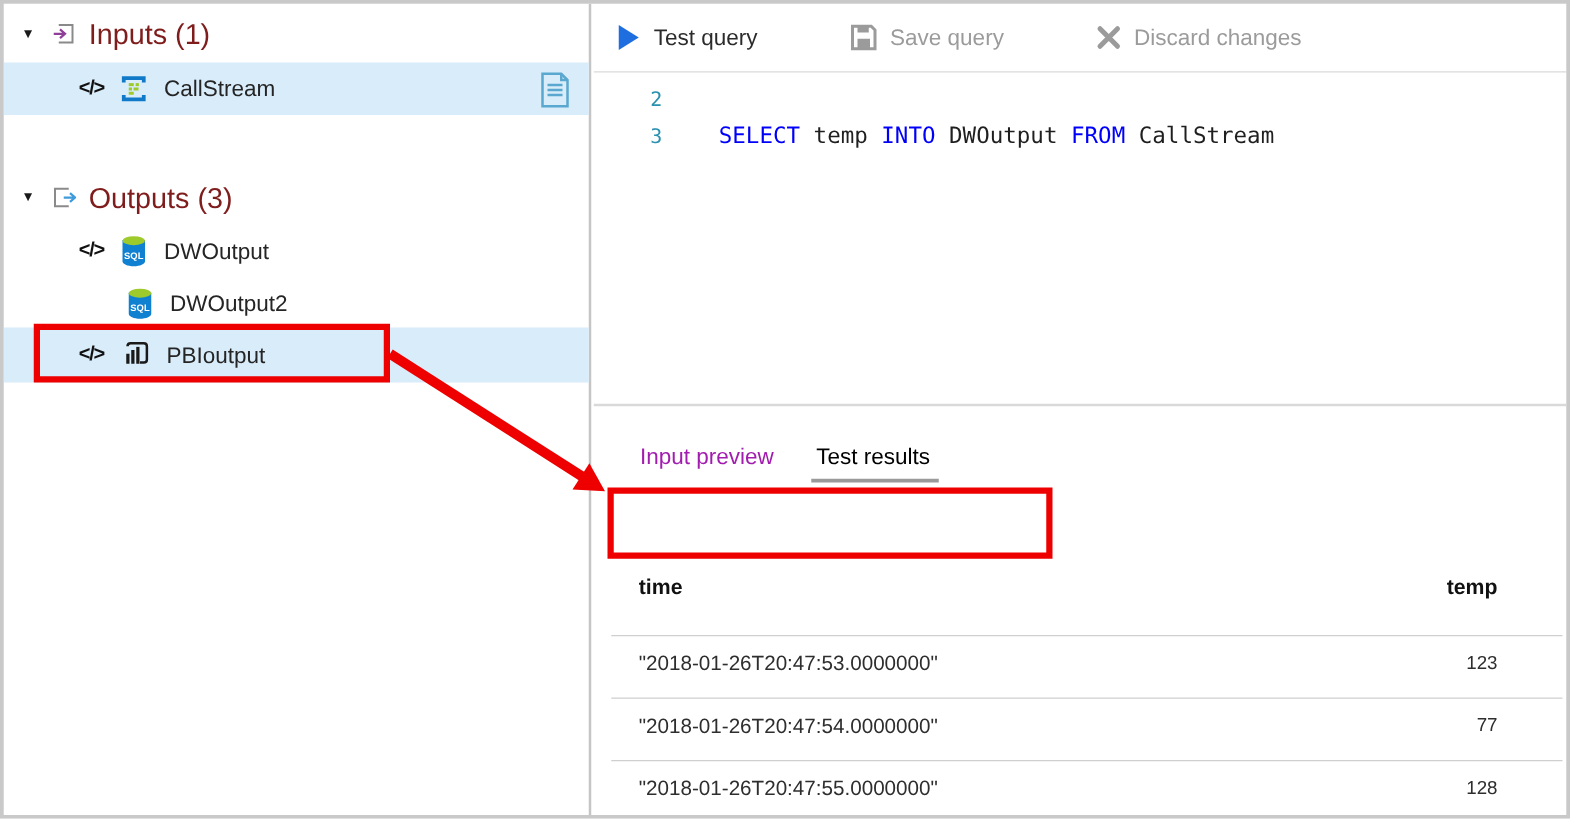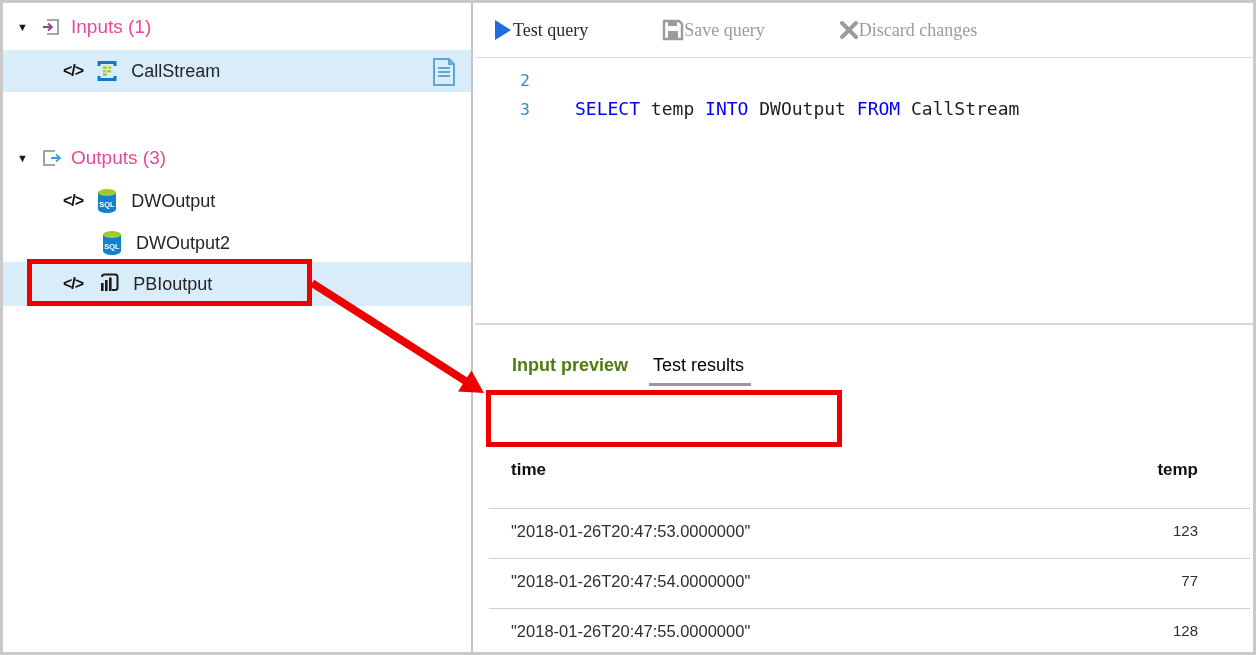--- a/index.html
+++ b/index.html
@@ -5,53 +5,53 @@
   html,body{margin:0;padding:0;background:#ffffff;}
   *{box-sizing:border-box;}
   #app{
     position:relative;width:1256px;height:655px;
     border:3px solid #c9c9c9;background:#ffffff;overflow:hidden;
     font-family:"Liberation Sans", sans-serif;color:#2b2b2b;
   }
   
   #left-pane{position:absolute;left:0;top:0;width:470px;height:100%;background:#fff;border-right:2px solid #c5c5c5;}
   .tree-header{position:absolute;left:0;width:100%;height:32px;display:flex;align-items:center;padding-left:14px;gap:10px;}
-  .tree-header .label{font-size:19px;color:#ec4899;text-align:center;}
+  .tree-header .label{font-size:23px;color:#7f1d1d;text-align:center;}
   .caret{font-size:11px;color:#1a1a1a;width:14px;cursor:pointer;}
   .tree-row{position:absolute;left:0;width:100%;display:flex;align-items:center;gap:12px;}
   .tree-row .label{font-size:18px;color:#252525;}
   .code-glyph{font-weight:700;font-size:16px;letter-spacing:-1px;color:#111;}
   #row-callstream{top:47px;height:42px;background:#d9ecfa;padding-left:60px;}
   #row-dwoutput{top:179px;height:38px;padding-left:60px;}
   #row-dwoutput2{top:221px;height:38px;padding-left:97px;}
   #row-pbioutput{top:259px;height:44px;background:#d9ecfa;padding-left:60px;}
   #inputs-header{top:8px;}
   #outputs-header{top:139px;}
   #doc-icon{position:absolute;right:14px;top:7px;cursor:pointer;}
   
   #red-box-pbi{position:absolute;left:24px;top:256px;width:285px;height:47px;border:5px solid #ee0000;z-index:6;pointer-events:none;}
   #red-box-status{position:absolute;left:483px;top:387px;width:356px;height:57px;border:5px solid #ee0000;z-index:6;pointer-events:none;}
   #arrow-overlay{position:absolute;left:0;top:0;width:1256px;height:655px;z-index:7;pointer-events:none;}
   
   #right-pane{position:absolute;left:472px;top:0;right:0;height:100%;background:#fff;}
   #toolbar{position:absolute;top:0;left:0;right:0;height:55px;border-bottom:1px solid #dadada;display:flex;align-items:center;padding-left:18px;gap:34px;}
-  .tb-item{display:flex;align-items:center;font-size:18px;cursor:pointer;font-family:Liberation Serif, serif;}
+  .tb-item{display:flex;align-items:center;gap:10px;font-size:18px;cursor:pointer;}
   .tb-item.enabled{color:#2b2b2b;}
   .tb-item.disabled{color:#9b9b9b;margin-left:40px;}
   
   #editor{position:absolute;top:56px;left:0;right:0;height:264px;background:#fff;padding-top:6px;cursor:text;}
   .code-line{height:29px;line-height:29px;white-space:pre;font-family:"DejaVu Sans Mono", monospace;font-size:18px;}
   .gutter{display:inline-block;width:100px;text-align:center;color:#2b91af;font-size:16px;}
   .tok-kw{color:#0000fa;}
   .tok-id{color:#1f1f1f;}
   .tok-pn{color:#008080;}
   
   #results{position:absolute;top:320px;left:0;right:0;bottom:0;border-top:2px solid #d9d9d9;}
   .tab{position:absolute;top:30px;font-size:18px;cursor:pointer;}
-  #tab-input-preview{left:37px;color:#4d7c0f;font-weight:bold;}
+  #tab-input-preview{left:37px;color:#a21caf;}
   #tab-test-results{left:178px;color:#000000;}
   #tab-underline{position:absolute;left:174px;top:58px;width:102px;height:3px;background:#9a9a9a;}
   #status-line{position:absolute;left:21px;top:77px;font-size:17px;color:#2b2b2b;}
   .col-header{position:absolute;top:135px;font-size:17px;font-weight:700;color:#111;}
   #col-time{left:36px;}
   #col-temp{right:55px;}
   .sep{position:absolute;left:14px;right:3px;height:1px;background:#cfcfcf;}
   .data-row{position:absolute;left:0;right:0;height:50px;}
   .cell-time{position:absolute;left:36px;top:14px;font-size:16.5px;color:#2e2e2e;}
   .cell-temp{position:absolute;right:55px;top:14px;font-size:15px;color:#2e2e2e;}

